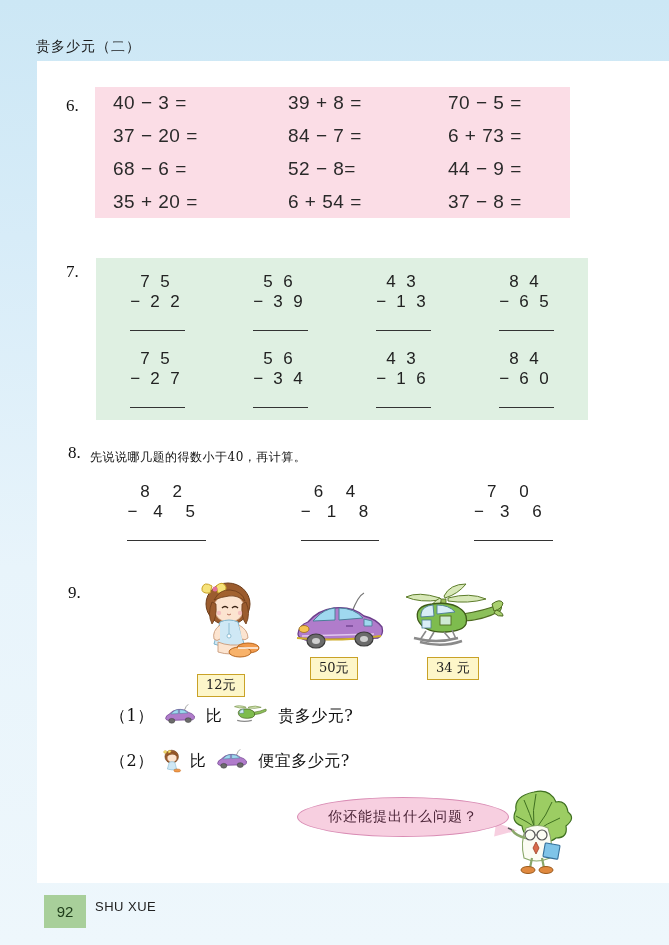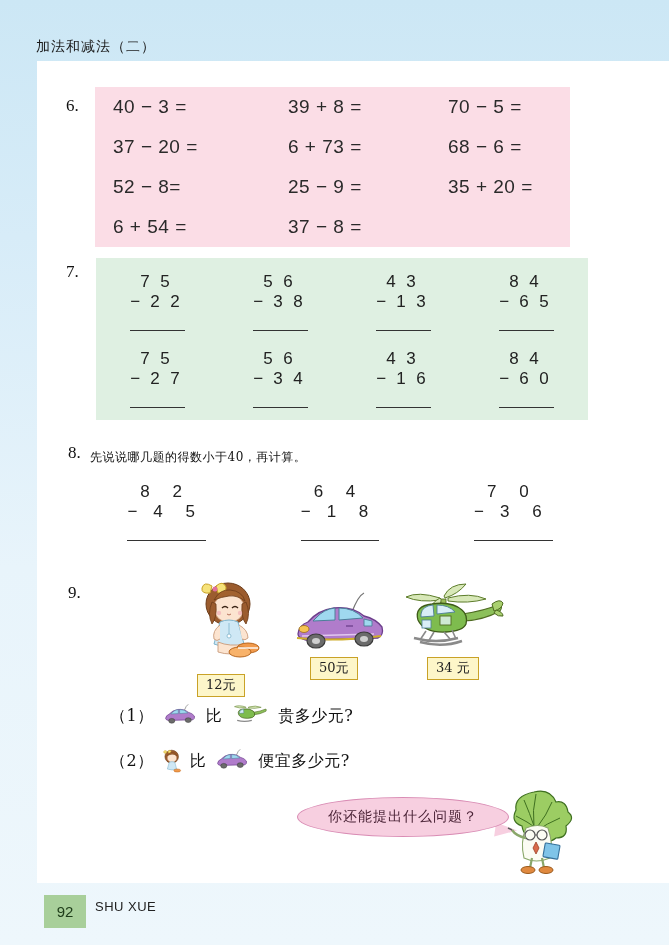--- a/index.html
+++ b/index.html
@@ -34,21 +34,21 @@
     position: absolute;
     font-family: "Liberation Serif", serif;
     font-size: 17px;
     color: #111;
   }
 
   
   #block6 {
     position: absolute;
     left: 95px; top: 87px;
-    width: 475px; height: 160px;
+    width: 475px; height: 131px;
     background: #fbdde6;
   }
   #block6 .grid {
     position: absolute;
     left: 0; top: 0; right: 0; bottom: 0;
     display: grid;
     grid-template-columns: 175px 160px 140px;
     grid-template-rows: repeat(4, 1fr);
     align-items: center;
     padding-left: 18px;
@@ -187,54 +187,55 @@
     letter-spacing: 0.5px;
     color: #222;
   }
   svg { display: block; overflow: visible; }
 </style>
 </head>
 <body>
 
 <div id="page">
 
-  <div id="header-title">加法和减法（二）</div>
+  <div id="header-title">贵多少元（二）</div>
 
   <div id="sheet"></div>
 
   <div class="ex-num" style="left:66px; top:96px;">6.</div>
   <div id="block6">
     <div class="grid">
       <div class="cell">40 − 3 =</div>
       <div class="cell">39 + 8 =</div>
       <div class="cell">70 − 5 =</div>
       <div class="cell">37 − 20 =</div>
+      <div class="cell">84 − 7 =</div>
       <div class="cell">6 + 73 =</div>
       <div class="cell">68 − 6 =</div>
       <div class="cell">52 − 8=</div>
-      <div class="cell">25 − 9 =</div>
+      <div class="cell">44 − 9 =</div>
       <div class="cell">35 + 20 =</div>
       <div class="cell">6 + 54 =</div>
       <div class="cell">37 − 8 =</div>
     </div>
   </div>
 
   <div class="ex-num" style="left:66px; top:262px;">7.</div>
   <div id="block7">
     <div class="vrow" style="top:14px;">
       <div class="vslot">
         <div class="vcalc">
           <div class="top">7 5</div>
           <div class="bot"><span class="op">−</span><span>2 2</span></div>
         </div>
       </div>
       <div class="vslot">
         <div class="vcalc">
           <div class="top">5 6</div>
-          <div class="bot"><span class="op">−</span><span>3 8</span></div>
+          <div class="bot"><span class="op">−</span><span>3 9</span></div>
         </div>
       </div>
       <div class="vslot">
         <div class="vcalc">
           <div class="top">4 3</div>
           <div class="bot"><span class="op">−</span><span>1 3</span></div>
         </div>
       </div>
       <div class="vslot">
         <div class="vcalc">

